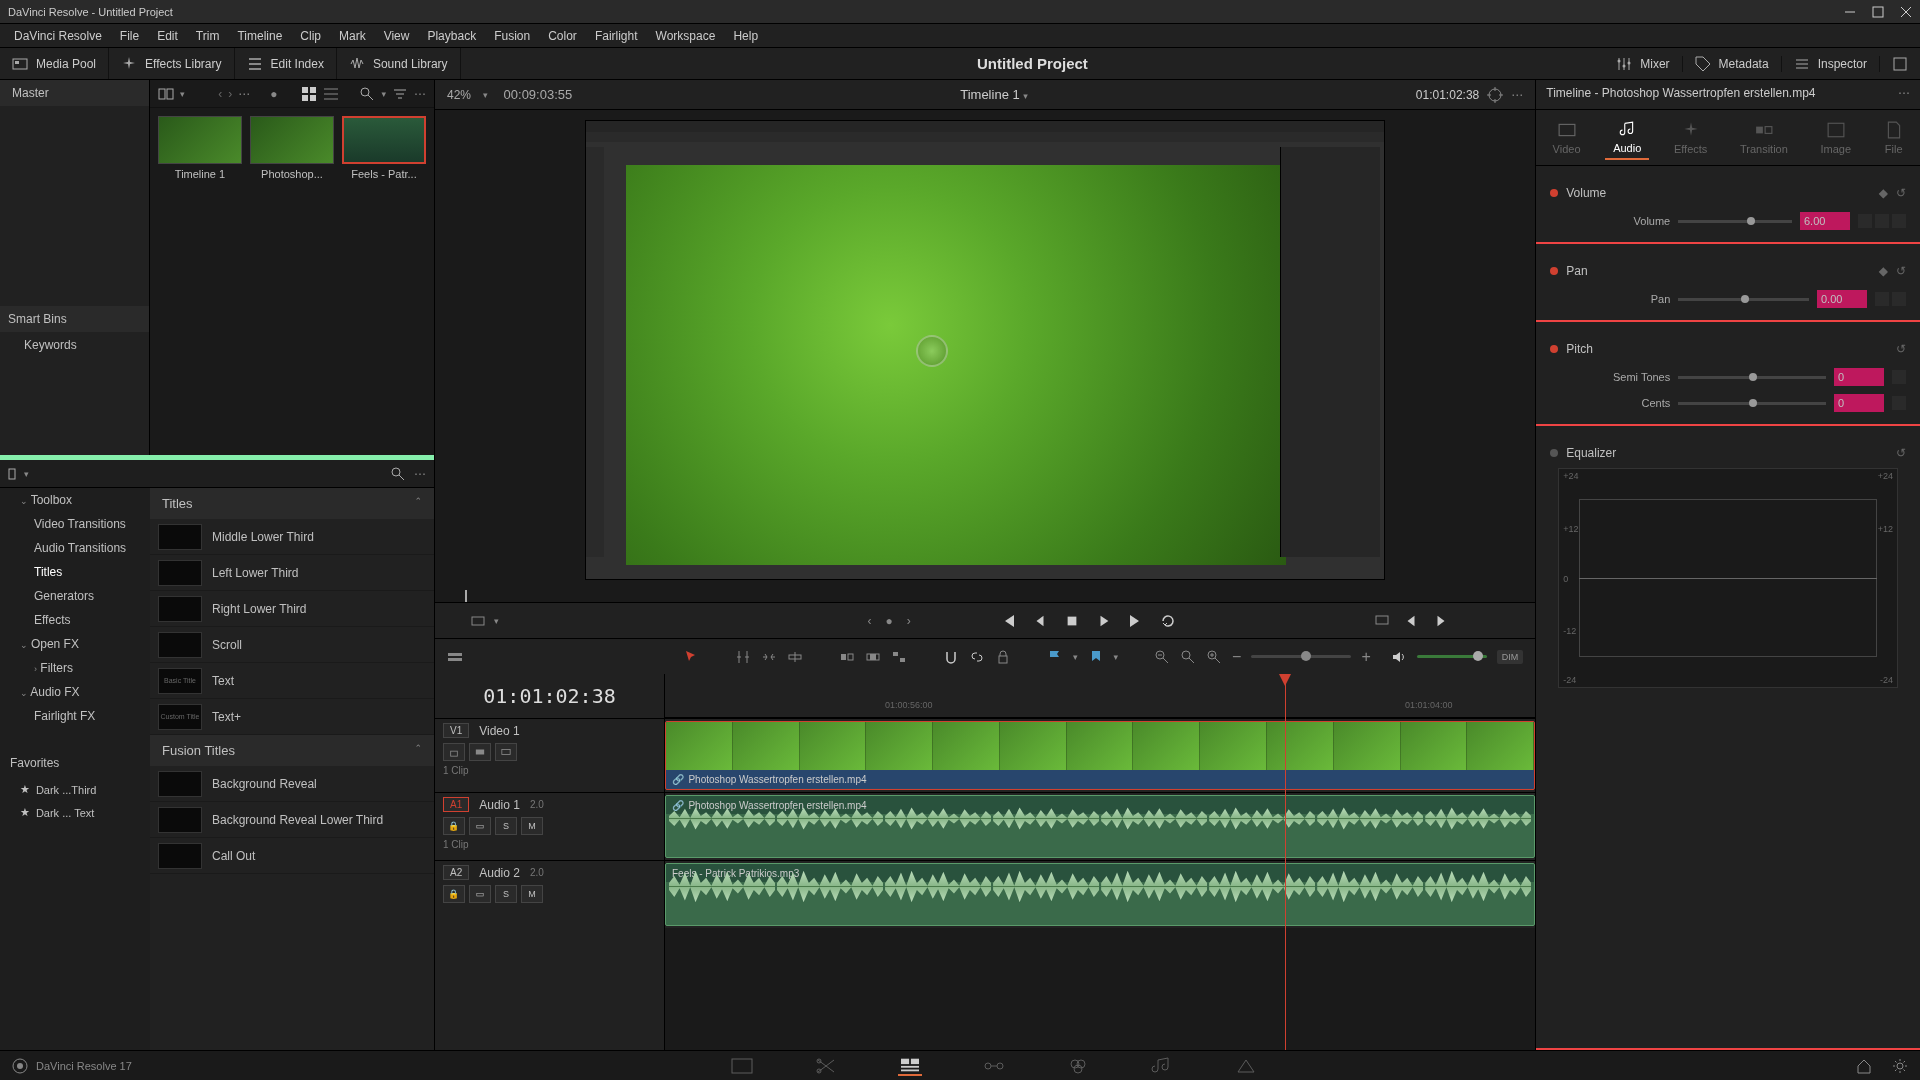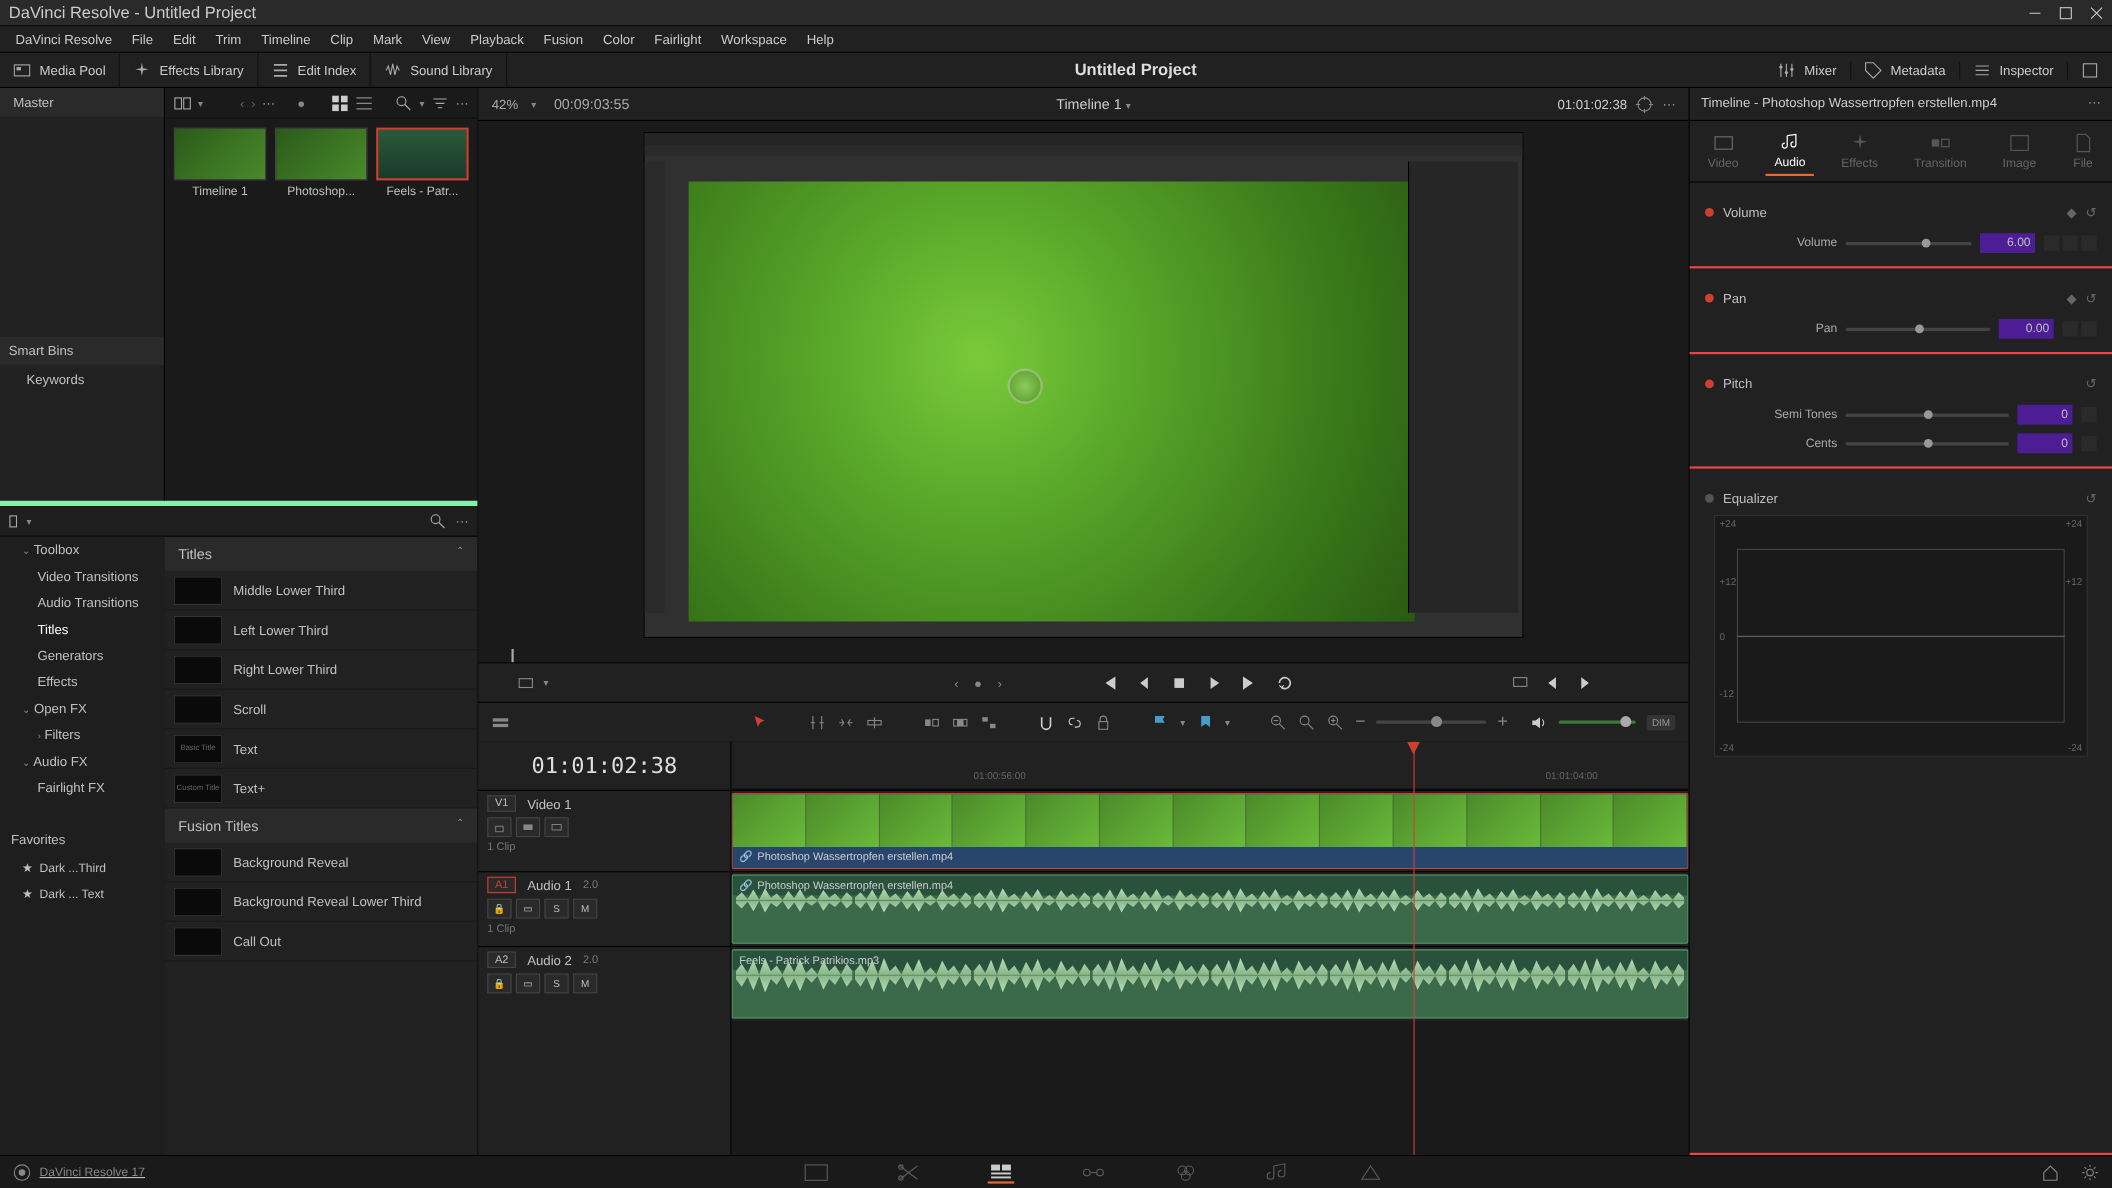--- a/index.html
+++ b/index.html
@@ -1,18 +1,18 @@
 <!DOCTYPE html>
 <html><head>
 <meta charset="utf-8">
 <style>
 * { margin:0; padding:0; box-sizing:border-box; font-family:"Segoe UI",Arial,sans-serif; user-select:none; }
 body { background:#1a1a1a; color:#c0c0c0; width:1920px; height:1080px; overflow:hidden; font-size:12px; }
 .titlebar { height:24px; background:#2a2a2a; display:flex; align-items:center; padding:0 8px; justify-content:space-between; border-bottom:1px solid #000; }
-.titlebar .title { font-size:15px; color:#ccc; }
+.titlebar .title { font-size:11px; color:#ccc; }
 .win-controls { display:flex; gap:16px; }
 .win-btn { width:12px; height:12px; cursor:pointer; }
 .menubar { height:24px; background:#212121; display:flex; align-items:center; padding:0 6px; gap:2px; border-bottom:1px solid #000; }
 .menubar span { padding:3px 8px; font-size:12px; color:#ccc; }
 .toolbar { height:32px; background:#212121; display:flex; align-items:center; border-bottom:1px solid #000; }
 .tb-sec { display:flex; align-items:center; gap:8px; padding:0 12px; height:100%; border-right:1px solid #111; cursor:pointer; }
 .tb-sec span.label { font-size:12px; color:#ccc; }
 .project-title { flex:1; text-align:center; font-size:15px; font-weight:bold; color:#ddd; }
 .tb-right { display:flex; align-items:center; }
 .icon { display:inline-block; width:16px; height:16px; }
@@ -105,27 +105,27 @@
 .insp-tab { display:flex; flex-direction:column; align-items:center; gap:4px; padding:4px 8px; font-size:11px; color:#666; cursor:pointer; }
 .insp-tab.active { color:#fff; border-bottom:2px solid #e06a3a; }
 .insp-section { padding:8px 14px; border-bottom:2px solid #ef4444;margin-top:12px; }
 .insp-sec-hdr { display:flex; align-items:center; gap:8px; font-size:12px; margin-bottom:8px; }
 .insp-dot { width:8px; height:8px; border-radius:50%; background:#d04030; }
 .insp-dot.off { background:#555; }
 .insp-row { display:flex; align-items:center; gap:8px; height:26px; }
 .insp-lbl { width:120px; text-align:right; font-size:11px; color:#aaa; }
 .insp-slider { flex:1; height:3px; background:#444; position:relative; }
 .insp-sthumb { position:absolute; top:-3px; width:8px; height:8px; background:#999; border-radius:50%; }
-.insp-val { width:50px; text-align:right; font-size:11px; background:#4c1d95; padding:3px 4px; }
+.insp-val { width:50px; text-align:left; font-size:11px; background:#be185d; padding:3px 4px; }
 .insp-kf { display:flex; gap:3px; }
 .insp-kfb { width:14px; height:14px; background:#2a2a2a; }
 .insp-eq { height:220px; background:#1a1a1a; margin:8px; position:relative; border:1px solid #333; }
 .insp-eq-line { position:absolute; left:20px; right:20px; top:50%; height:1px; background:#666; }
 .insp-eq-box { position:absolute; left:20px; right:20px; top:30px; bottom:30px; border:1px solid #444; }
-.bottom-bar { height:30px; background:#1a1a1a; display:flex; align-items:center; border-top:1px solid #000; padding:0 12px;text-decoration:underline; }
+.bottom-bar { height:30px; background:#1a1a1a; display:flex; align-items:center; border-top:1px solid #000; padding:0 12px; }
 .bb-logo { width:16px; height:16px; margin-right:8px; }
 .bb-text { font-size:11px; color:#888; }
 .bb-pages { flex:1; display:flex; justify-content:center; gap:60px; }
 .bb-page { width:24px; height:20px; cursor:pointer; opacity:.6; }
 .bb-page.active { opacity:1; border-bottom:2px solid #e06a3a; }
 .bb-right { display:flex; gap:20px; }
 svg { display:block; }
 .dim-badge { background:#333; padding:2px 5px; font-size:9px; color:#999; border-radius:2px; }
 .chev { font-size:9px; color:#888; }
 </style>

